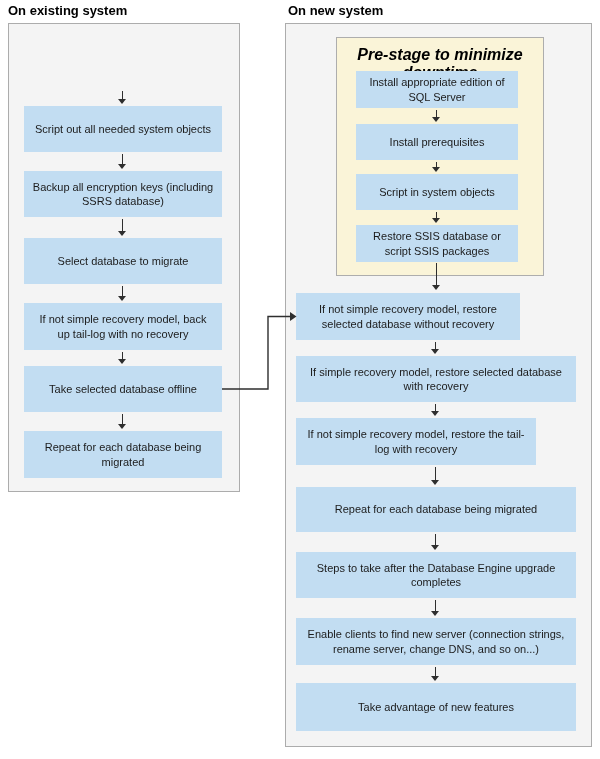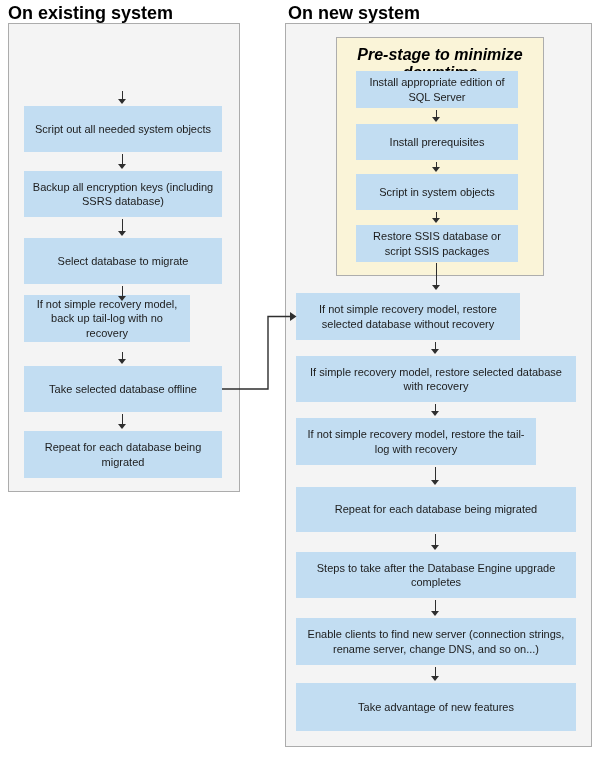--- a/index.html
+++ b/index.html
@@ -7,21 +7,21 @@
     --prestage-fill:#FAF4D8;
     --prestage-border:#ADADAD;
     --panel-fill:#F4F4F4;
     --panel-border:#ACACAC;
     --arrow:#2E2E2E;
     --text:#1B1B1B;
   }
   html,body{margin:0;padding:0;}
   body{background:#ffffff;font-family:"Liberation Sans",sans-serif;}
   .canvas{position:relative;width:600px;height:759px;background:#ffffff;overflow:hidden;}
-  .col-title{position:absolute;top:3px;font-size:18px;font-weight:700;color:#000;white-space:nowrap;}
+  .col-title{position:absolute;top:3px;font-size:13px;font-weight:700;color:#000;white-space:nowrap;}
   .panel{position:absolute;background:var(--panel-fill);border:1px solid var(--panel-border);box-sizing:border-box;}
   .prestage{position:absolute;background:var(--prestage-fill);border:1px solid var(--prestage-border);box-sizing:border-box;}
   .prestage-title{position:absolute;top:8px;left:0;right:0;text-align:center;font-size:16px;font-weight:700;font-style:italic;color:#000;}
   .box{position:absolute;background:var(--step-fill);display:flex;align-items:center;justify-content:center;
        text-align:center;font-size:11px;line-height:14.5px;color:var(--text);padding:2px 8px;box-sizing:border-box;}
   .varrow{position:absolute;width:9px;}
   .varrow .stem{position:absolute;left:3.6px;top:0;bottom:4px;width:1.4px;background:var(--arrow);}
   .varrow .head{position:absolute;left:0;bottom:0;width:0;height:0;
        border-left:4.5px solid transparent;border-right:4.5px solid transparent;border-top:5.5px solid var(--arrow);}
   .elbow{position:absolute;left:222px;top:310px;width:78px;height:85px;}
@@ -37,21 +37,21 @@
   <div class="panel" style="left:8px;top:23px;width:232px;height:469px"></div>
   <div class="panel" style="left:285px;top:23px;width:307px;height:724px"></div>
 
   <div class="prestage" style="left:336px;top:37px;width:208px;height:239px">
     <div class="prestage-title">Pre-stage to minimize downtime</div>
   </div>
 
   <div class="box" style="left:24px;top:106px;width:198px;height:46px">Script out all needed system objects</div>
   <div class="box" style="left:24px;top:171px;width:198px;height:46px">Backup all encryption keys (including SSRS database)</div>
   <div class="box" style="left:24px;top:238px;width:198px;height:46px">Select database to migrate</div>
-  <div class="box" style="left:24px;top:295px;width:166px;height:47px">If not simple recovery model, back up tail-log with no recovery</div>
+  <div class="box" style="left:24px;top:303px;width:198px;height:47px">If not simple recovery model, back up tail-log with no recovery</div>
   <div class="box" style="left:24px;top:366px;width:198px;height:46px">Take selected database offline</div>
   <div class="box" style="left:24px;top:431px;width:198px;height:47px">Repeat for each database being migrated</div>
 
   <div class="box" style="left:356px;top:71px;width:162px;height:37px">Install appropriate edition of SQL Server</div>
   <div class="box" style="left:356px;top:174px;width:162px;height:36px">Script in system objects</div>
   <div class="box" style="left:356px;top:124px;width:162px;height:36px">Install prerequisites</div>
   <div class="box" style="left:356px;top:225px;width:162px;height:37px">Restore SSIS database or script SSIS packages</div>
 
   <div class="box" style="left:296px;top:293px;width:224px;height:47px">If not simple recovery model, restore selected database without recovery</div>
   <div class="box" style="left:296px;top:356px;width:280px;height:46px">If simple recovery model, restore selected database with recovery</div>

